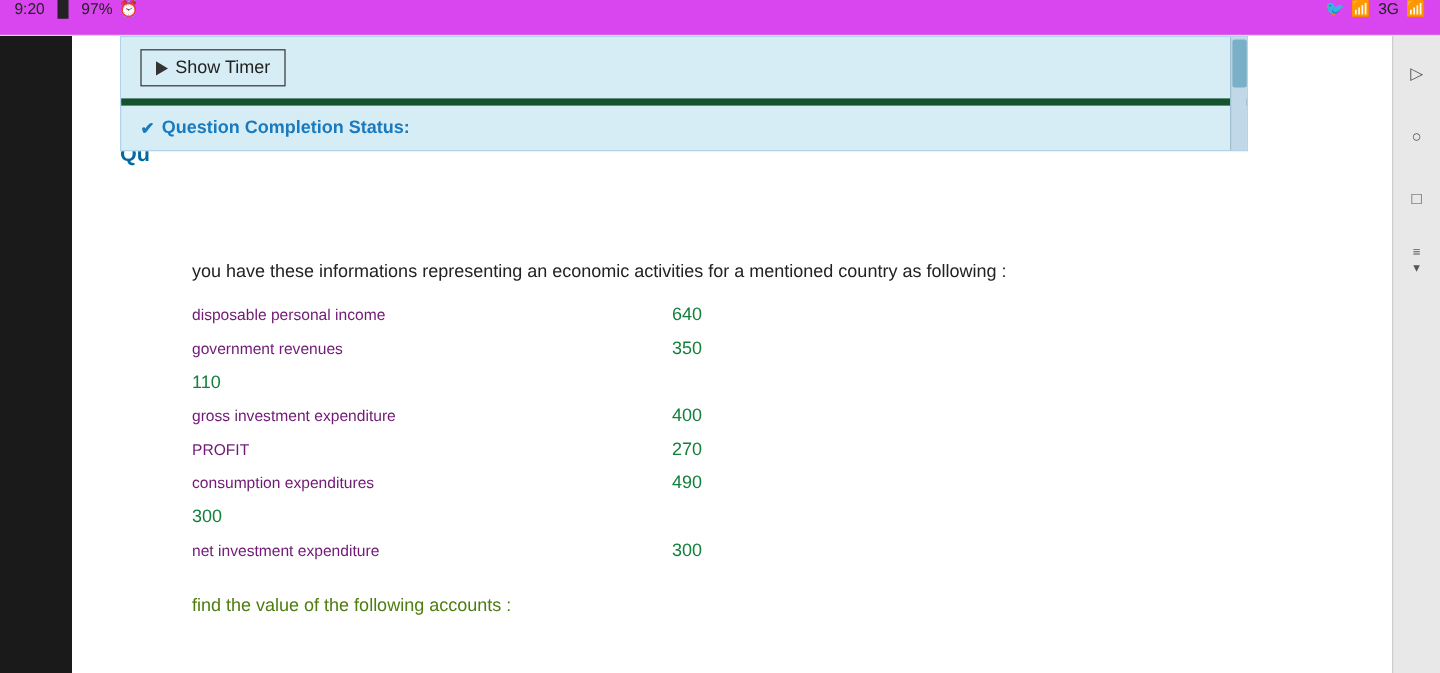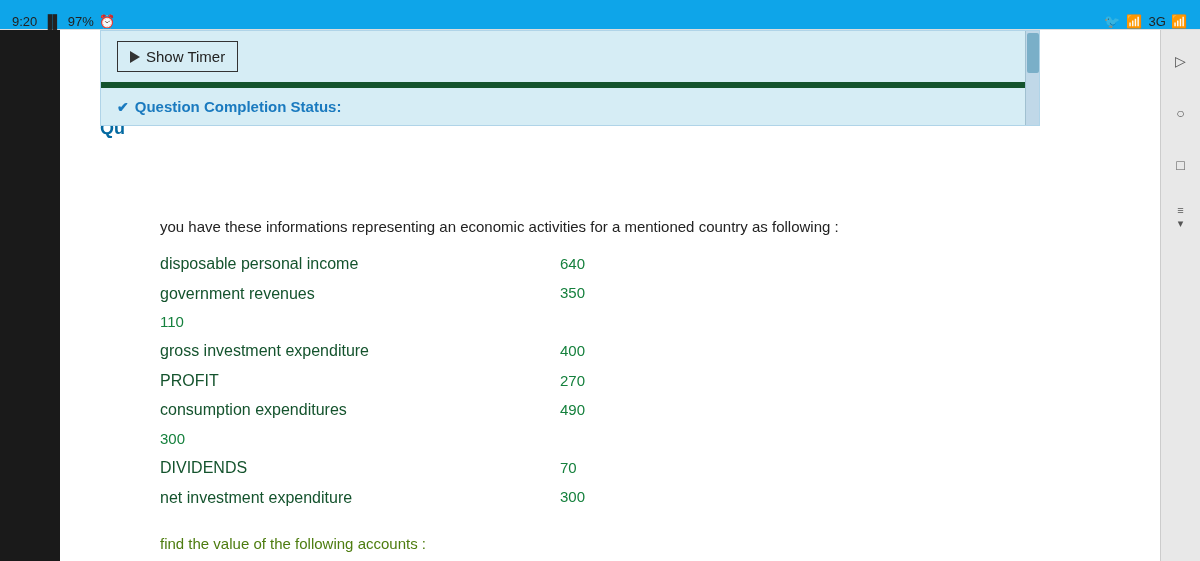--- a/index.html
+++ b/index.html
@@ -10,23 +10,23 @@
       background: #f0f0f0;
       font-family: Arial, sans-serif;
       overflow: hidden;
       position: relative;
     }
 
     
     .status-bar {
       width: 100%;
       height: 30px;
-      background: #0ea5e9;
-      display: flex;
-      align-items: flex-end;
+      background: #d946ef;
+      display: flex;
+      align-items: flex-start;
       justify-content: space-between;
       padding: 0 12px;
       font-size: 13px;
       color: #222;
       border-bottom: 1px solid #ddd;
     }
 
     .status-left {
       display: flex;
       align-items: center;
@@ -195,22 +195,22 @@
     }
 
     .data-row {
       display: flex;
       align-items: center;
       padding: 2px 0;
     }
 
     .data-label {
       flex: 0 0 400px;
-      font-size: 16px;
-      color: #14532d;
+      font-size: 13px;
+      color: #701a75;
     }
 
     .data-value {
       flex: 0 0 100px;
       font-size: 15px;
       color: #15803d;
     }
 
     .find-text {
       margin-top: 20px;
@@ -298,24 +298,20 @@
           <span class="data-value">270</span>
         </div>
         <div class="data-row">
           <span class="data-label">consumption expenditures</span>
           <span class="data-value">490</span>
         </div>
         <div class="data-row">
           <span class="data-value">300</span>
         </div>
         <div class="data-row">
-          <span class="data-label">DIVIDENDS</span>
-          <span class="data-value">70</span>
-        </div>
-        <div class="data-row">
           <span class="data-label">net investment expenditure</span>
           <span class="data-value">300</span>
         </div>
       </div>
 
     <div class="find-text">find the value of the following accounts :</div>
   </div>
 
 </div>
 

